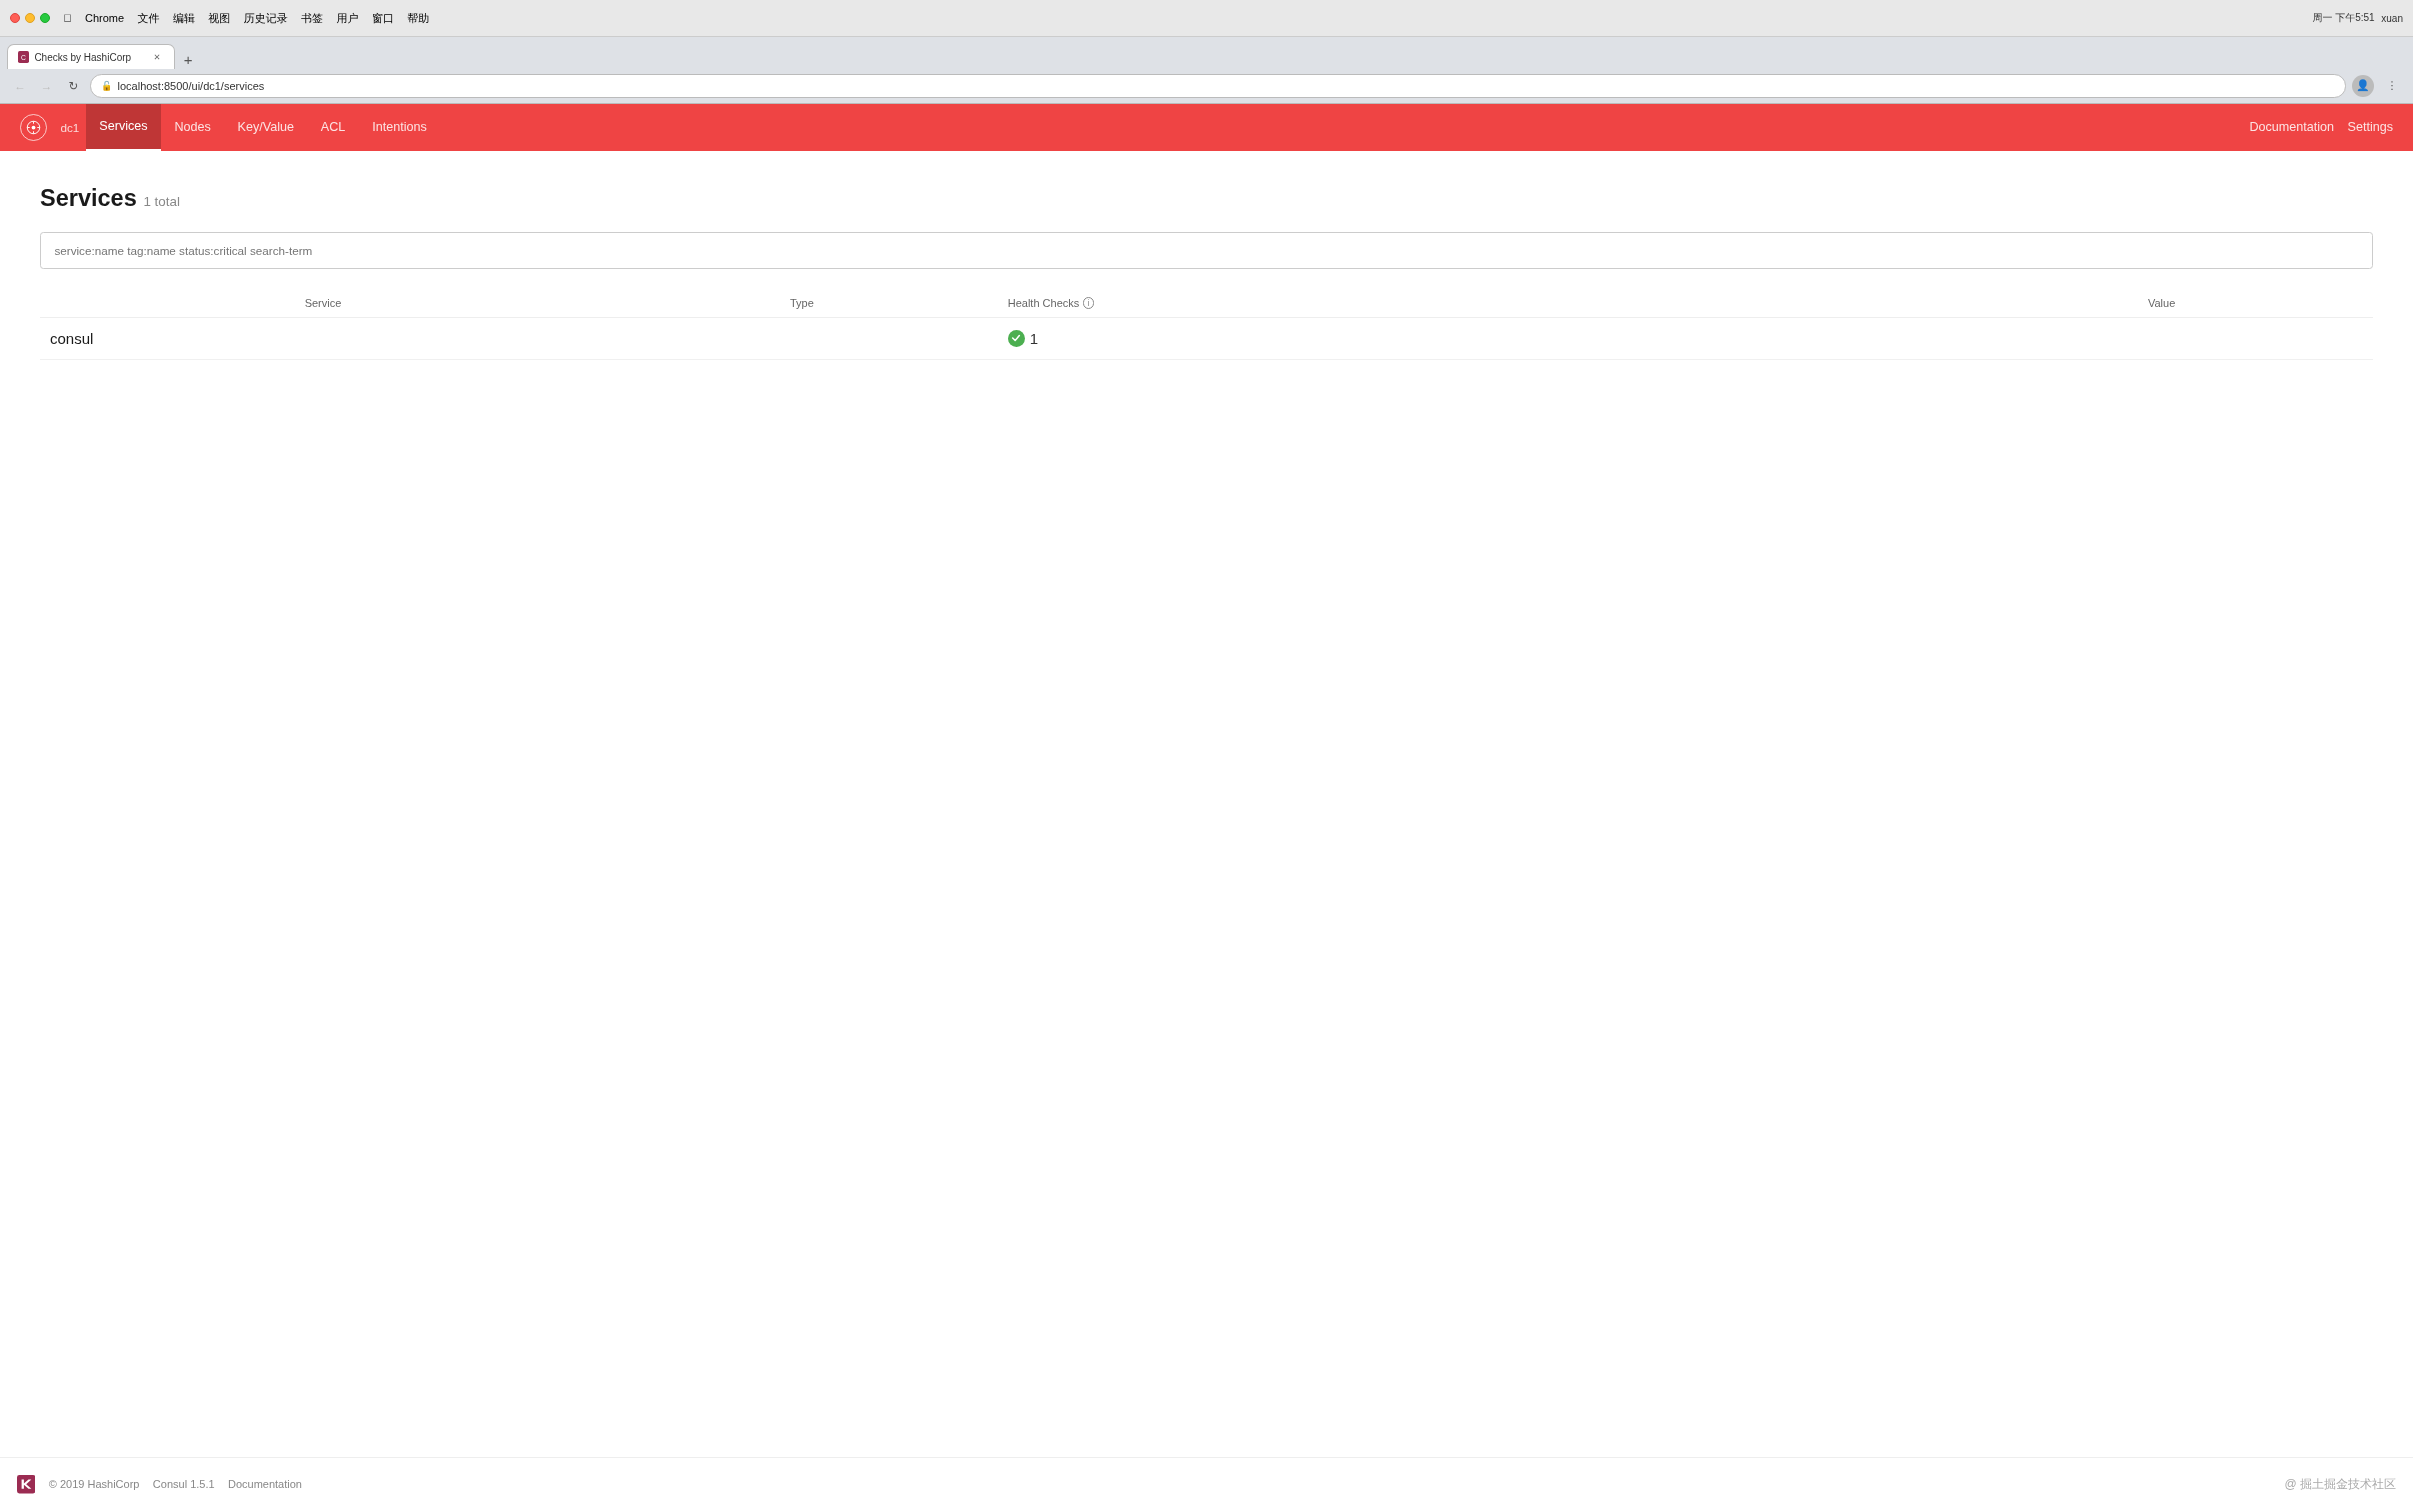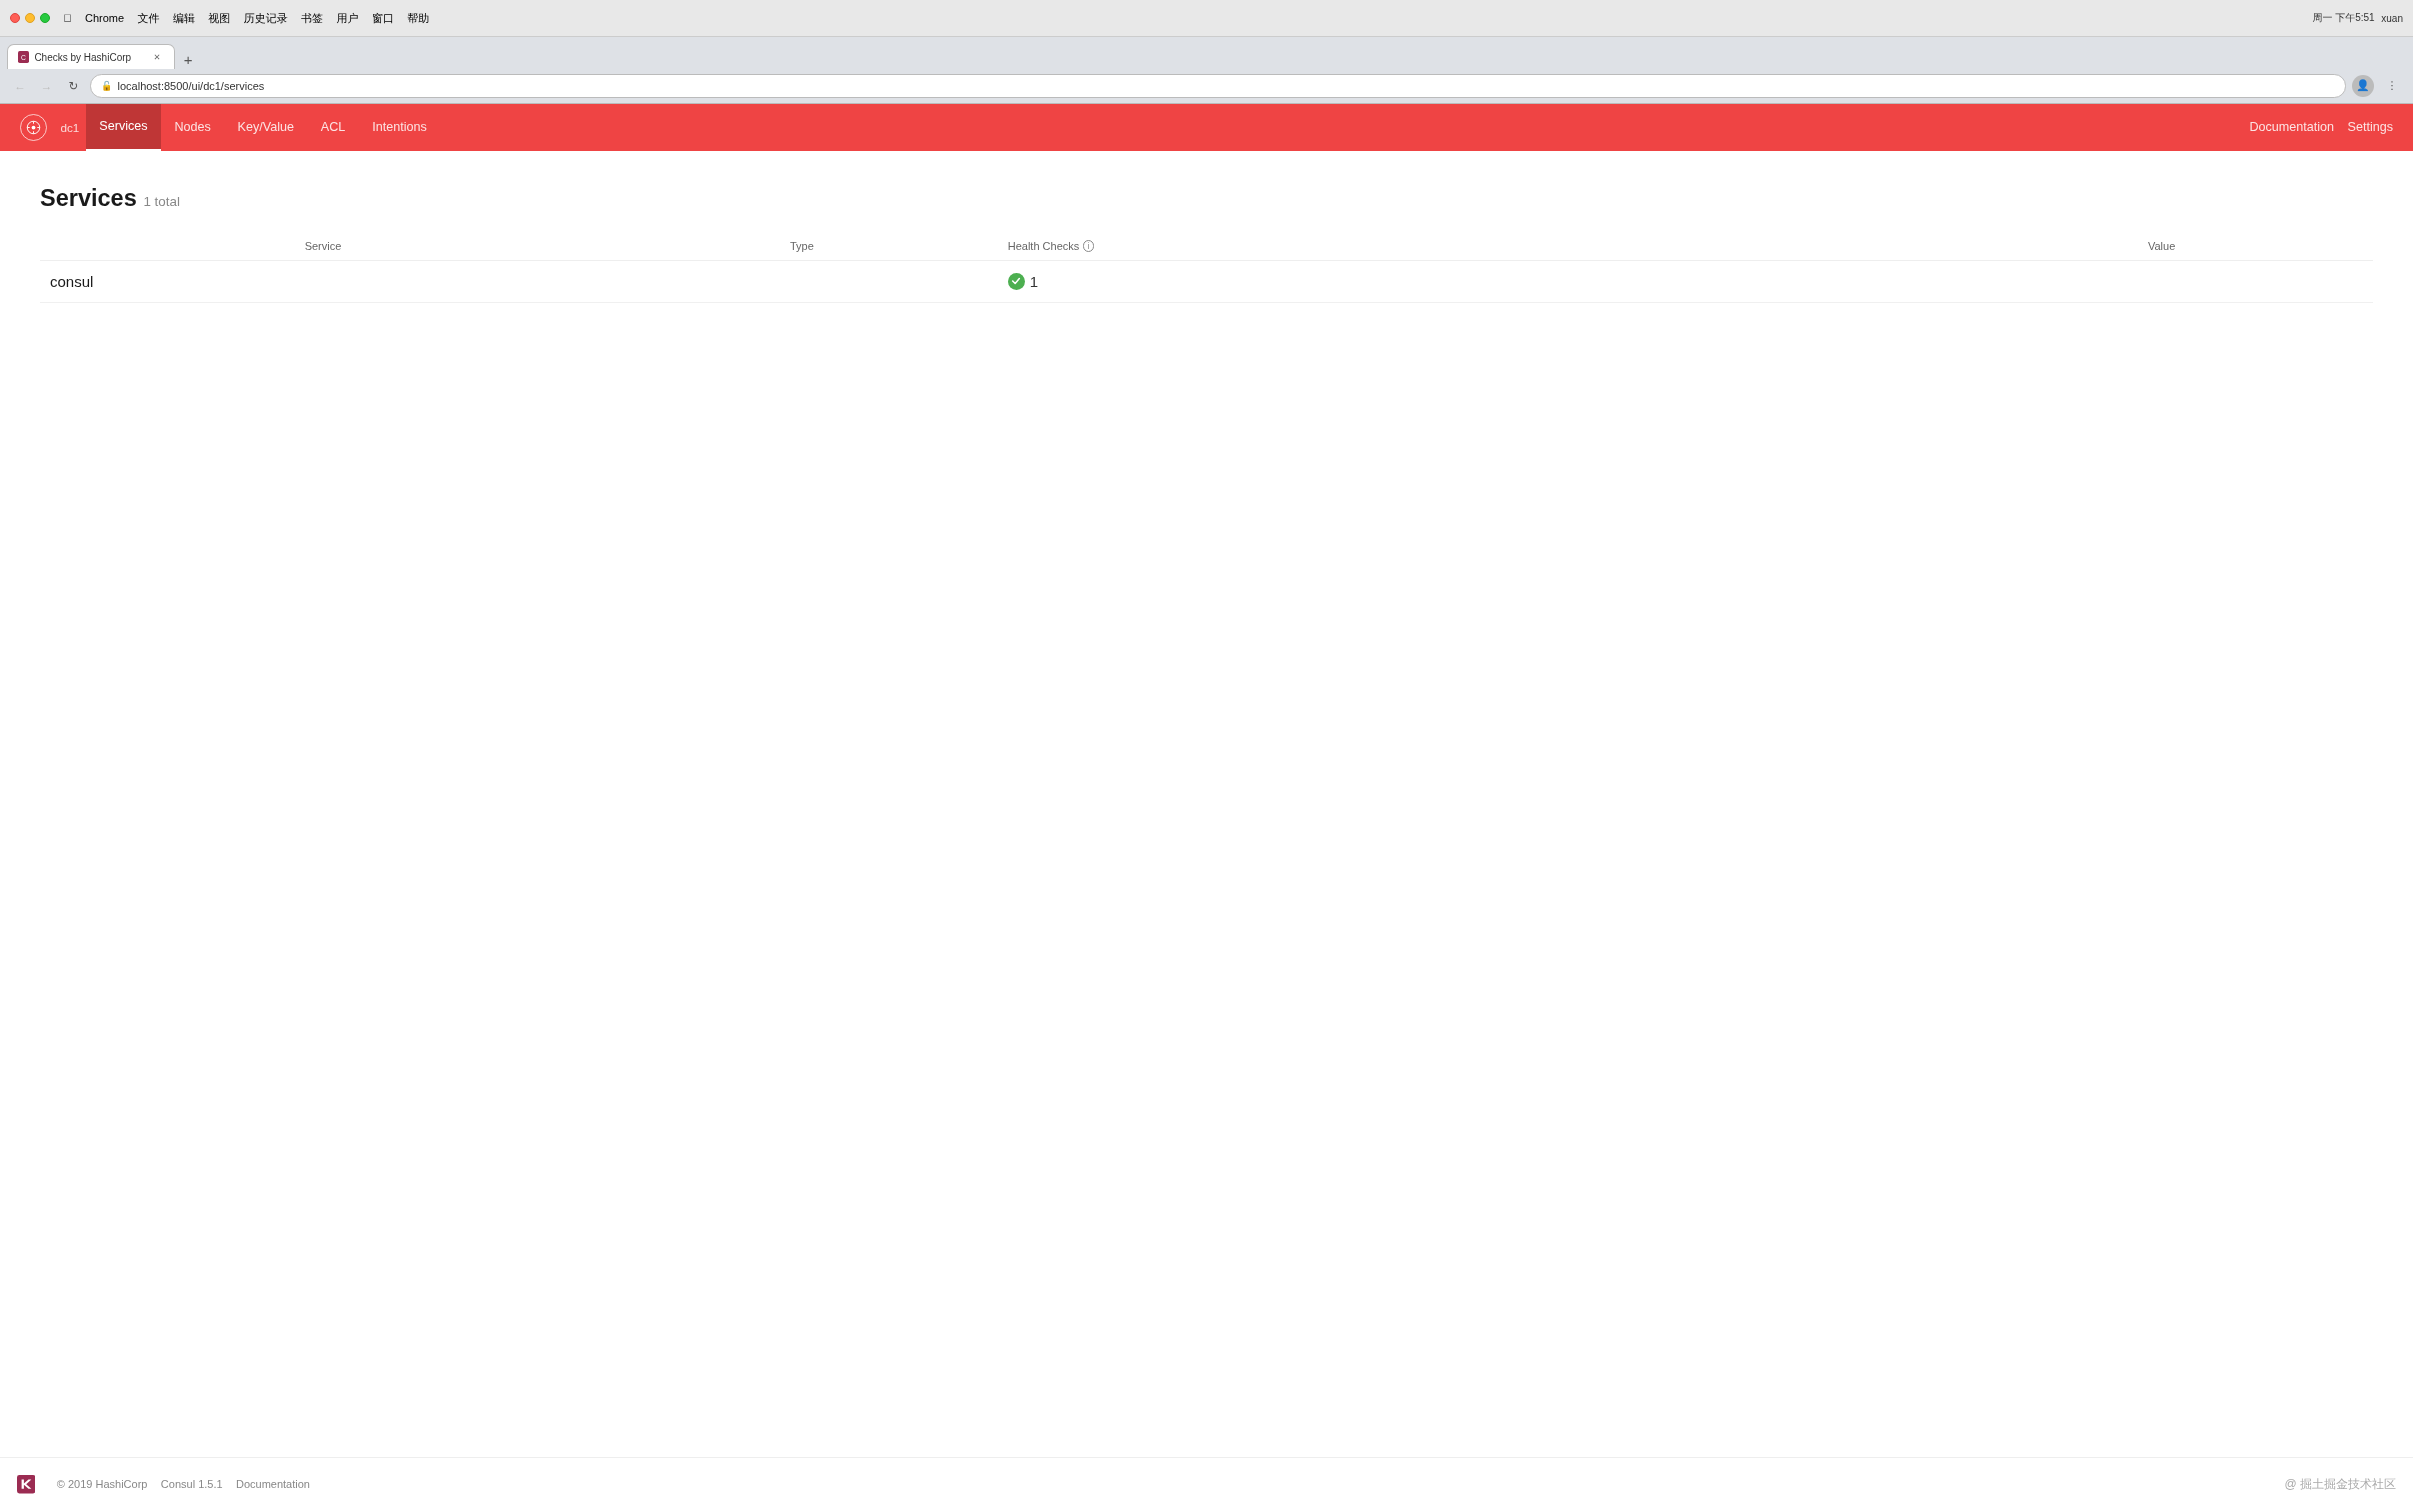--- a/index.html
+++ b/index.html
@@ -334,21 +334,20 @@
       gap: 5px;
     }
     .footer-logo-icon {
       width: 18.4px;
       height: 18.4px;
     }
     .footer-links {
       display: flex;
       align-items: center;
       gap: 13.4px;
-      margin-left: 8px;
     }
     .footer-links a {
       color: #888;
       text-decoration: none;
     }
     .footer-right {
       margin-left: auto;
       font-size: 12px;
       color: #aaa;
     }
@@ -437,20 +436,21 @@
       <a>Settings</a>
     </div>
   </nav>
 
   <main class="consul-main">
     <div class="page-title-row">
       <h1 class="page-title">Services</h1>
       <span class="page-subtitle">1 total</span>
     </div>
 
+    <input class="search-bar" type="text" placeholder="service:name tag:name status:critical search-term" style="">
 
     <table class="services-table">
       <thead>
         <tr>
           <th>Service</th>
           <th>Type</th>
           <th>
             <div class="health-checks-header">
               <span>Health Checks</span>
               <div class="info-icon">i</div>

